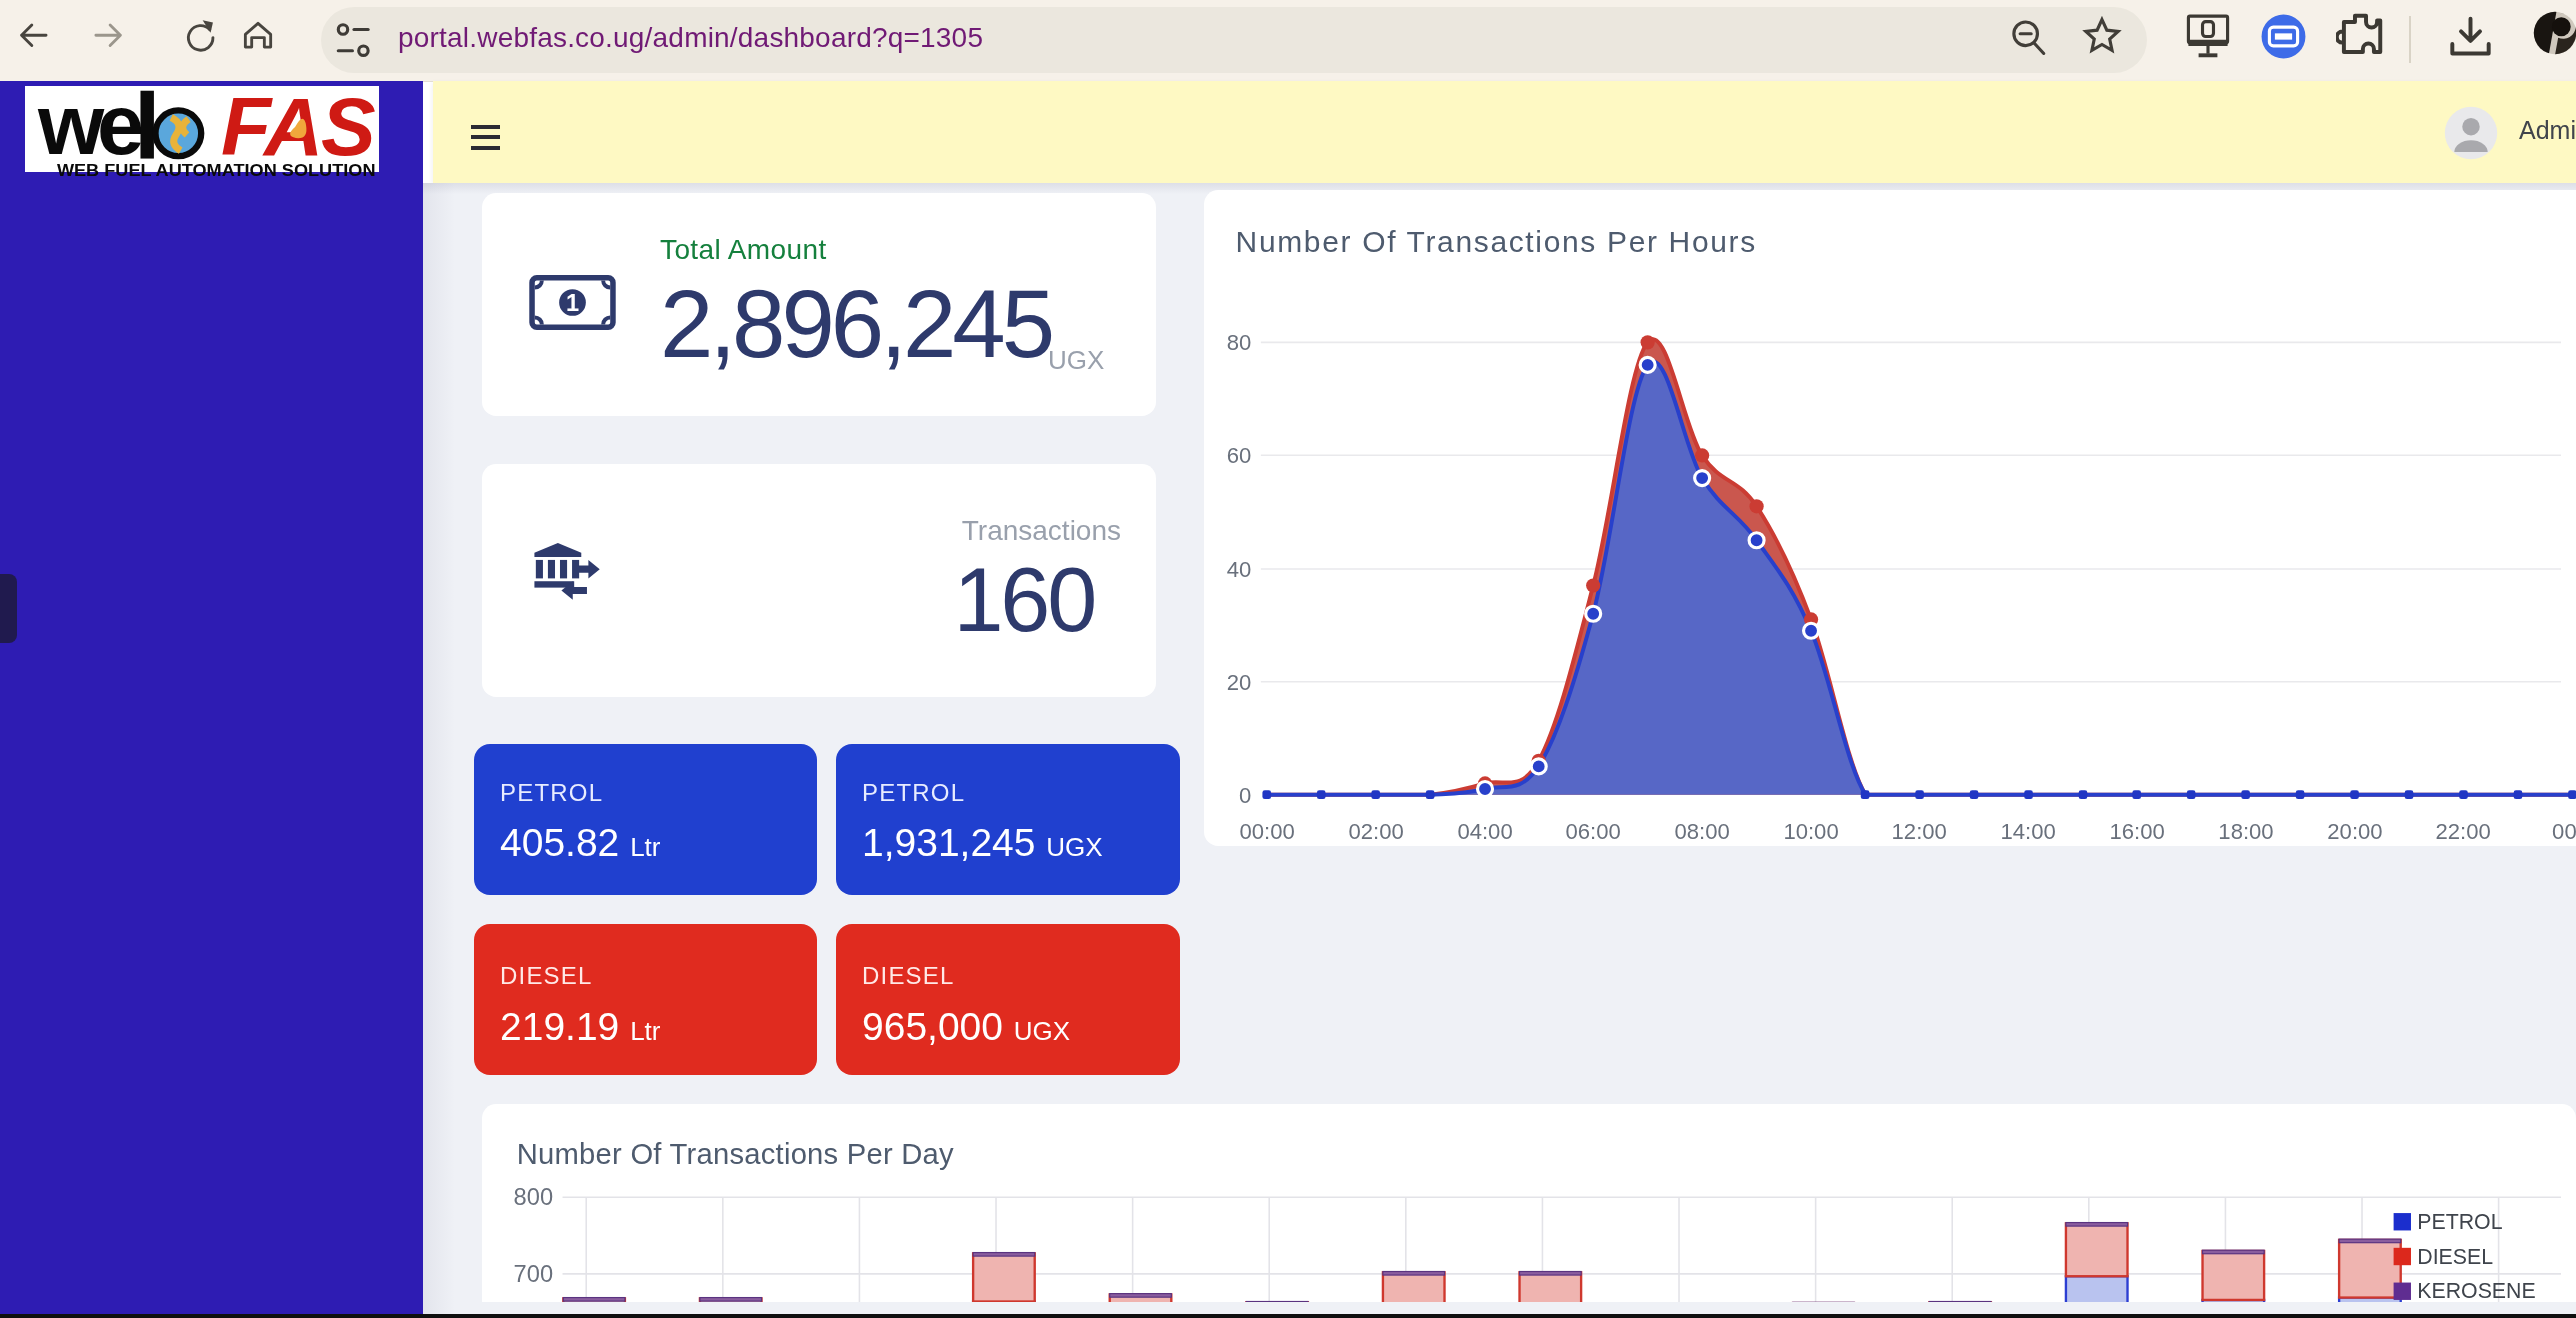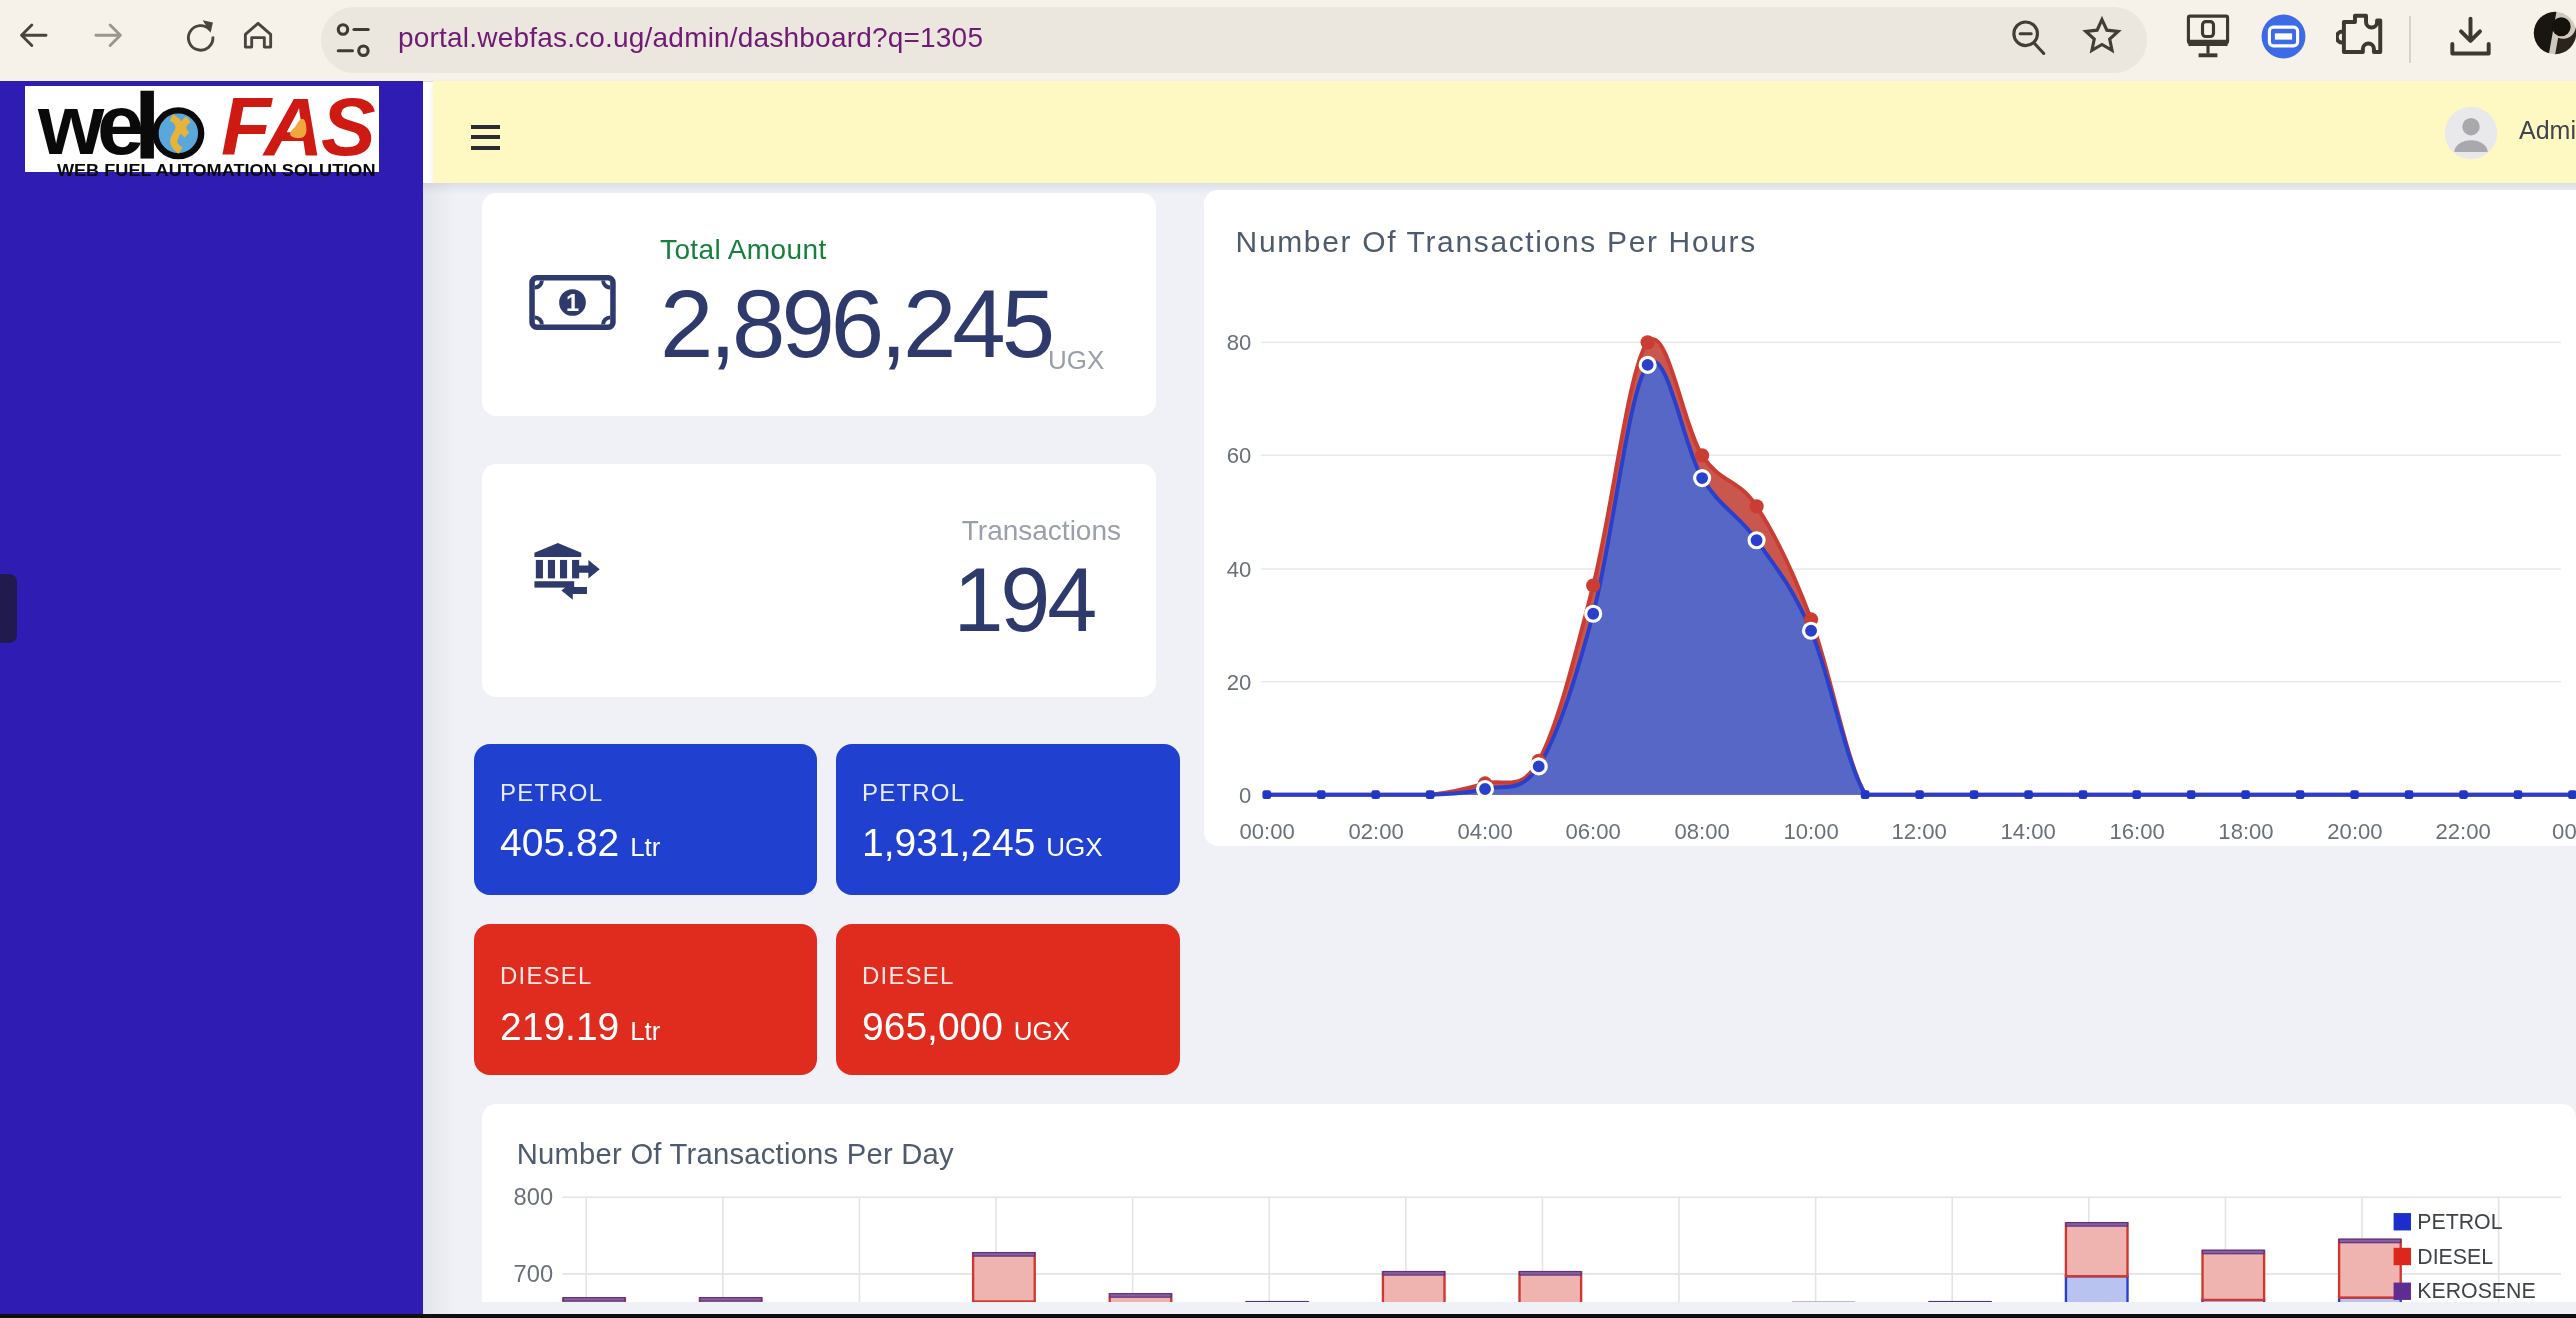--- a/index.html
+++ b/index.html
@@ -148,21 +148,21 @@
         <rect x="21" y="26" width="10" height="26"></rect>
         <rect x="38" y="26" width="10" height="26"></rect>
         <rect x="55" y="26" width="10" height="26"></rect>
         <rect x="2" y="56" width="56" height="9"></rect>
         <path d="M58 34 h20 v-8 l16 13 -16 13 v-8 h-20 Z"></path>
         <path d="M52 60 h20 v-8 l-0 0 Z" fill="none"></path>
         <path d="M76 74 h-20 v8 l-16 -13 16 -13 v8 h20 Z"></path>
       </g>
     </svg>
     <div class="abs" style="right:35px;top:51px;font-size:28px;color:#99a0ac;text-align:right;">Transactions</div>
-    <div class="abs" style="right:62px;top:85px;font-size:90px;letter-spacing:-3.2px;color:#2e3a6c;">194</div>
+    <div class="abs" style="right:62px;top:85px;font-size:90px;letter-spacing:-3.2px;color:#2e3a6c;">160</div>
   </div>
 
   <div class="abs" style="left:474px;top:744px;width:343px;height:151px;background:#2040cf;border-radius:16px;color:#fff;">
     <div class="abs" style="left:26px;top:35px;font-size:24px;letter-spacing:1.2px;color:#e8ecff;">PETROL</div>
     <div class="abs" style="left:26px;top:77px;font-size:39px;">405.82 <span style="font-size:26px;">Ltr</span></div>
   </div>
   <div class="abs" style="left:836px;top:744px;width:344px;height:151px;background:#2040cf;border-radius:16px;color:#fff;">
     <div class="abs" style="left:26px;top:35px;font-size:24px;letter-spacing:1.2px;color:#e8ecff;">PETROL</div>
     <div class="abs" style="left:26px;top:77px;font-size:39px;">1,931,245 <span style="font-size:26px;">UGX</span></div>
   </div>

